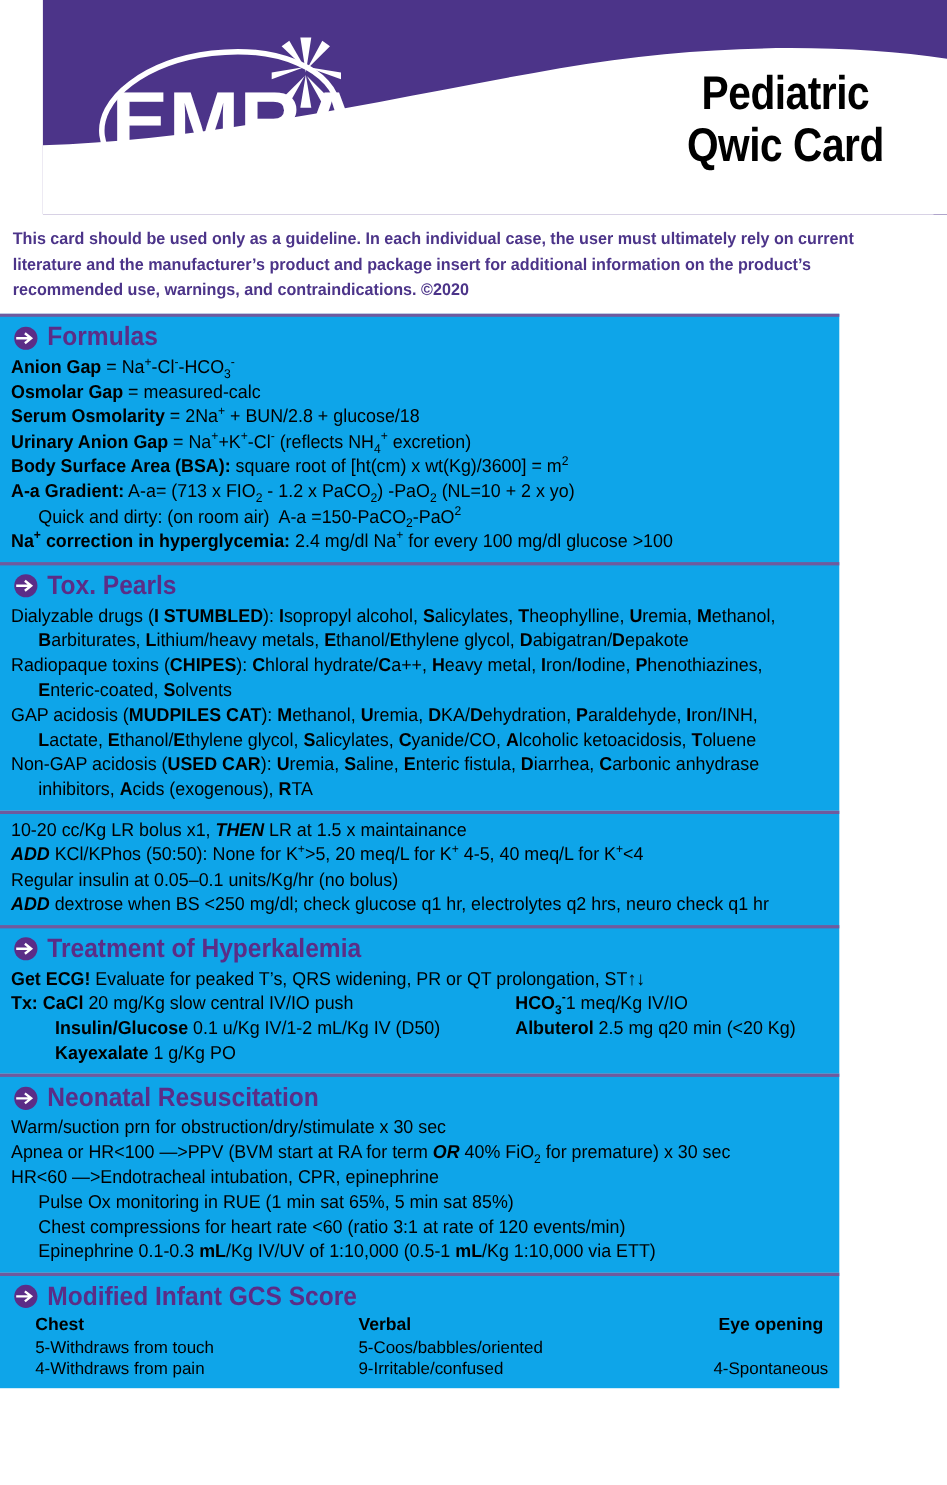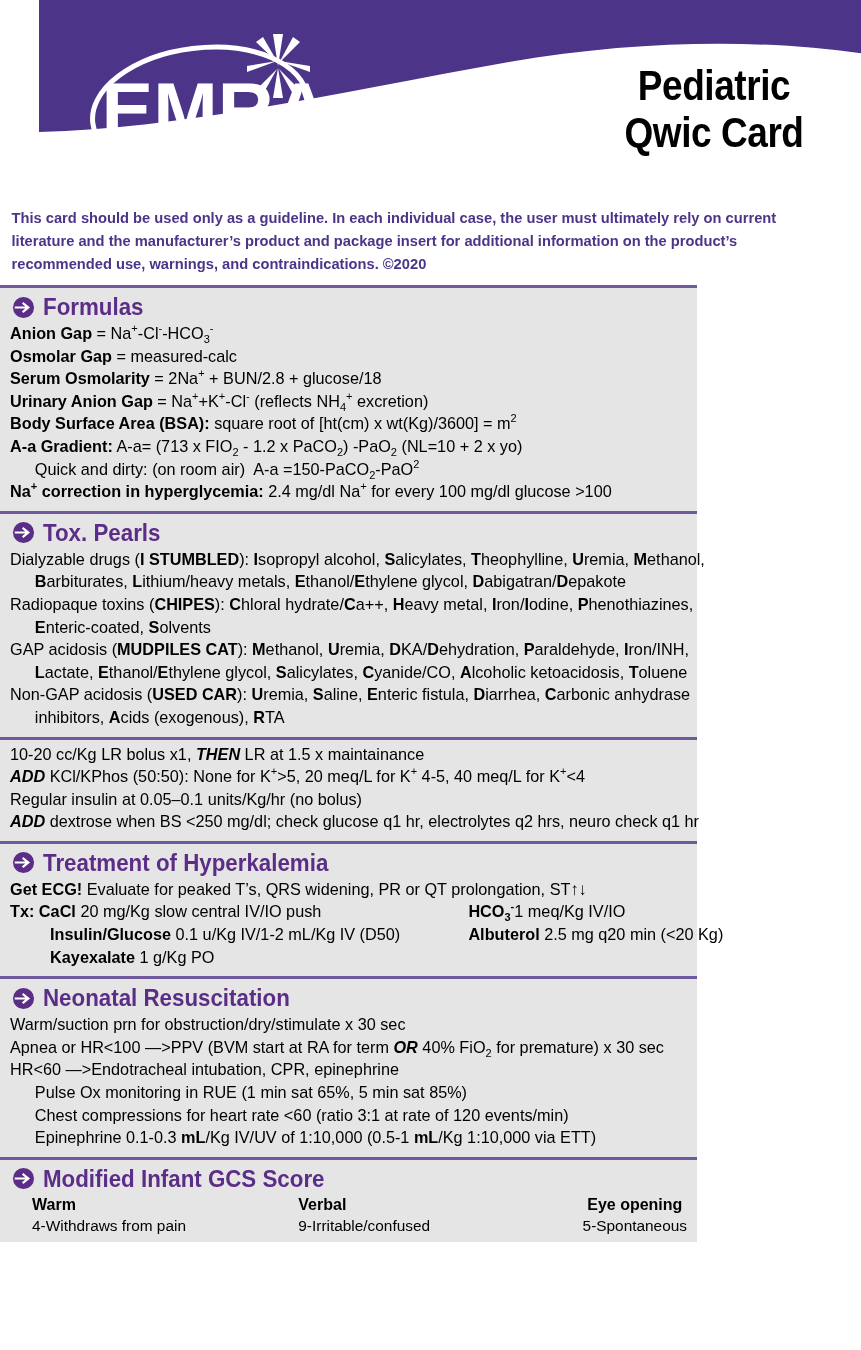--- a/index.html
+++ b/index.html
@@ -28,25 +28,25 @@
   .disclaimer{
     background:#fff;color:#4c3489;
     font-weight:bold;font-size:15.3px;line-height:23px;
     padding:11px 12px 10px 12px;
     transform:scaleX(.96);transform-origin:left top;
     width:884px;box-sizing:border-box;
   }
 
   
   .section{
-    background:#e5e5e5;
+    background:#0ea5e9;
     border-top:3px solid #6f5a9e;
     padding:4px 10px 7px 10px;
     box-sizing:border-box;
-    width:697px;
+    width:763px;
   }
   .sec-head{
     display:flex;align-items:center;gap:8px;
     margin:2px 0 3px 2px;
   }
   .bullet{flex:0 0 auto;width:23px;height:23px;display:block;}
   .sec-title{
     color:#5b2d87;font-weight:bold;font-size:24px;line-height:26px;
     transform:scaleX(.93);transform-origin:left center;white-space:nowrap;
   }
@@ -230,28 +230,33 @@
       <svg class="bullet" viewBox="0 0 24 24">
         <circle cx="12" cy="12" r="11" fill="#5b2d87"></circle>
         <path d="M4 12 h11 M12 8 l5 4 l-5 4" fill="none" stroke="#ffffff" stroke-width="2.3" stroke-linecap="square"></path>
       </svg>
       <div class="sec-title">Modified Infant GCS Score</div>
     </div>
 
     <table class="gcs">
       <thead>
         <tr>
-          <th class="col-m">Warm</th>
+          <th class="col-m">Chest</th>
           <th class="col-v">Verbal</th>
           <th class="col-e">Eye opening</th>
         </tr>
       </thead>
       <tbody>
         <tr>
+          <td class="col-m">5-Withdraws from touch</td>
+          <td class="col-v">5-Coos/babbles/oriented</td>
+          <td class="col-e"></td>
+        </tr>
+        <tr>
           <td class="col-m">4-Withdraws from pain</td>
           <td class="col-v">9-Irritable/confused</td>
-          <td class="col-e">5-Spontaneous</td>
+          <td class="col-e">4-Spontaneous</td>
         </tr>
       </tbody>
     </table>
   </div>
 
 </div>
 
 </body></html>

